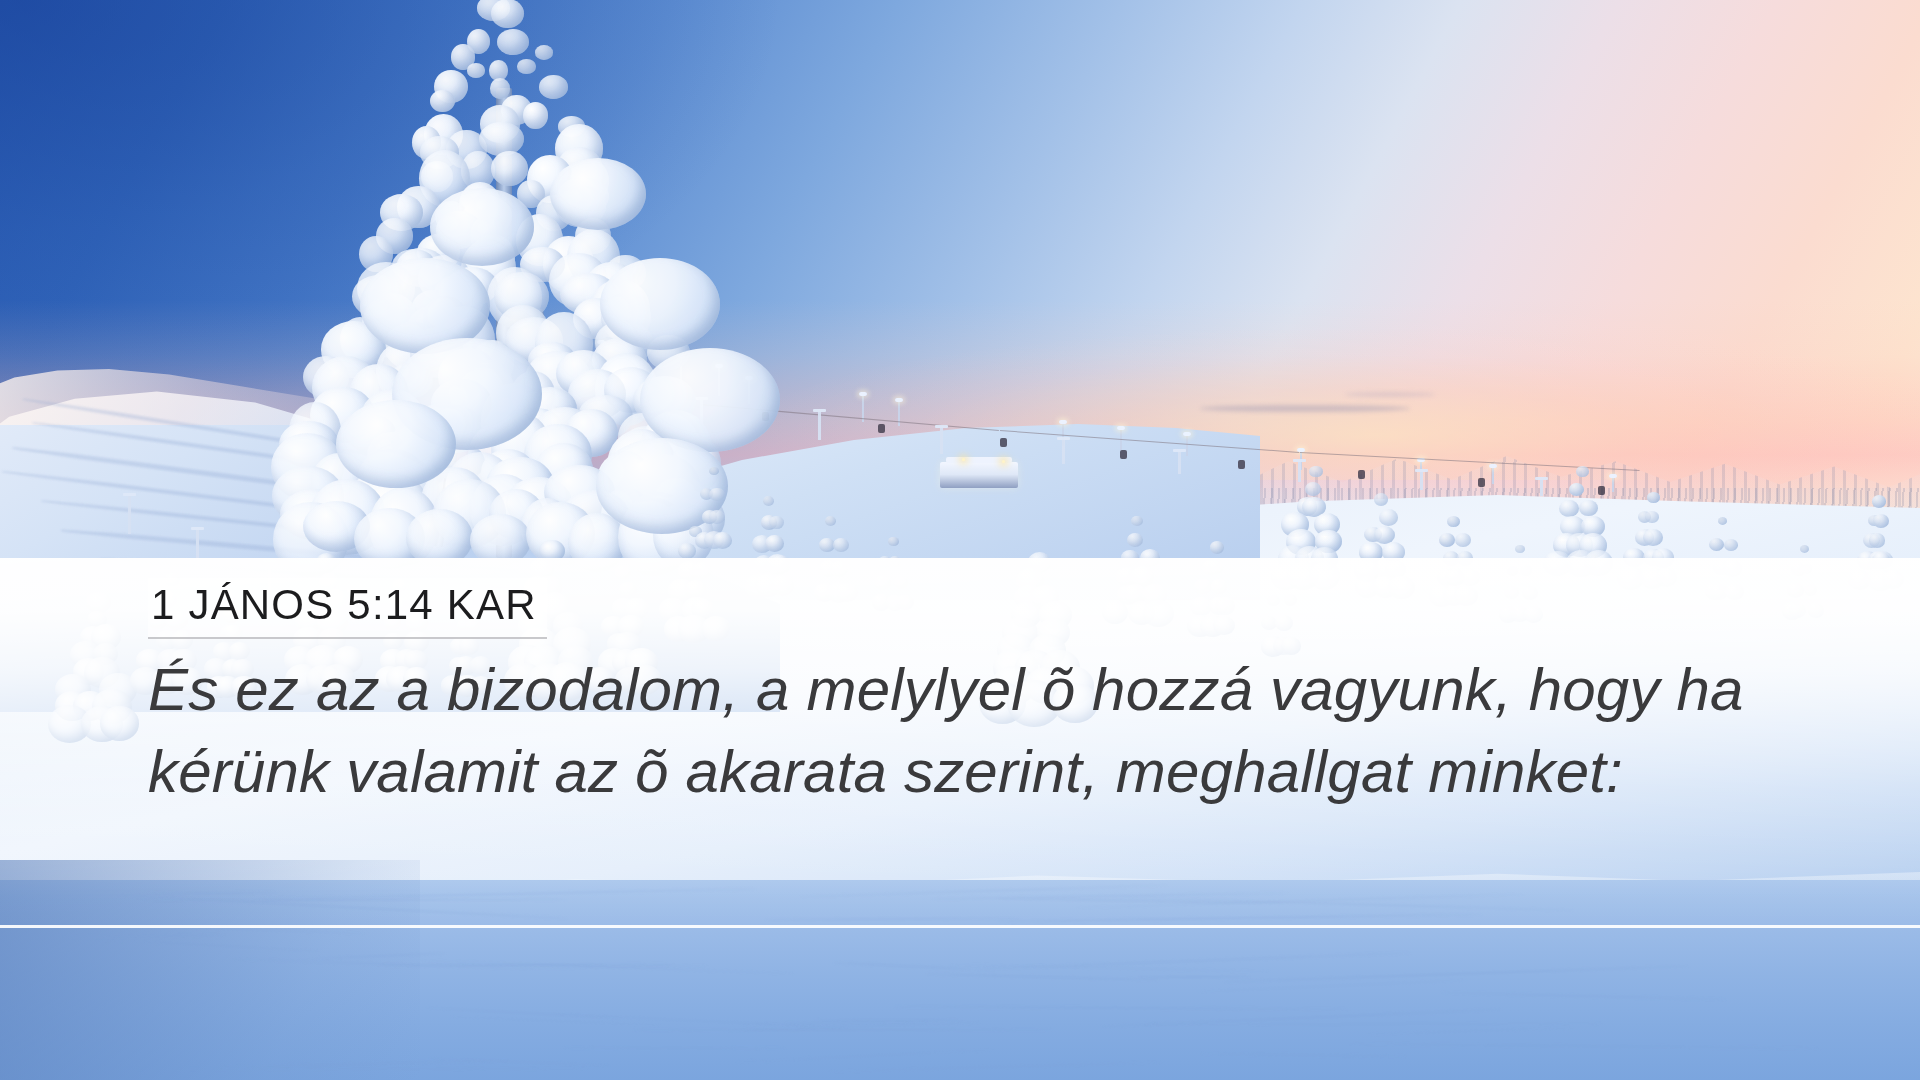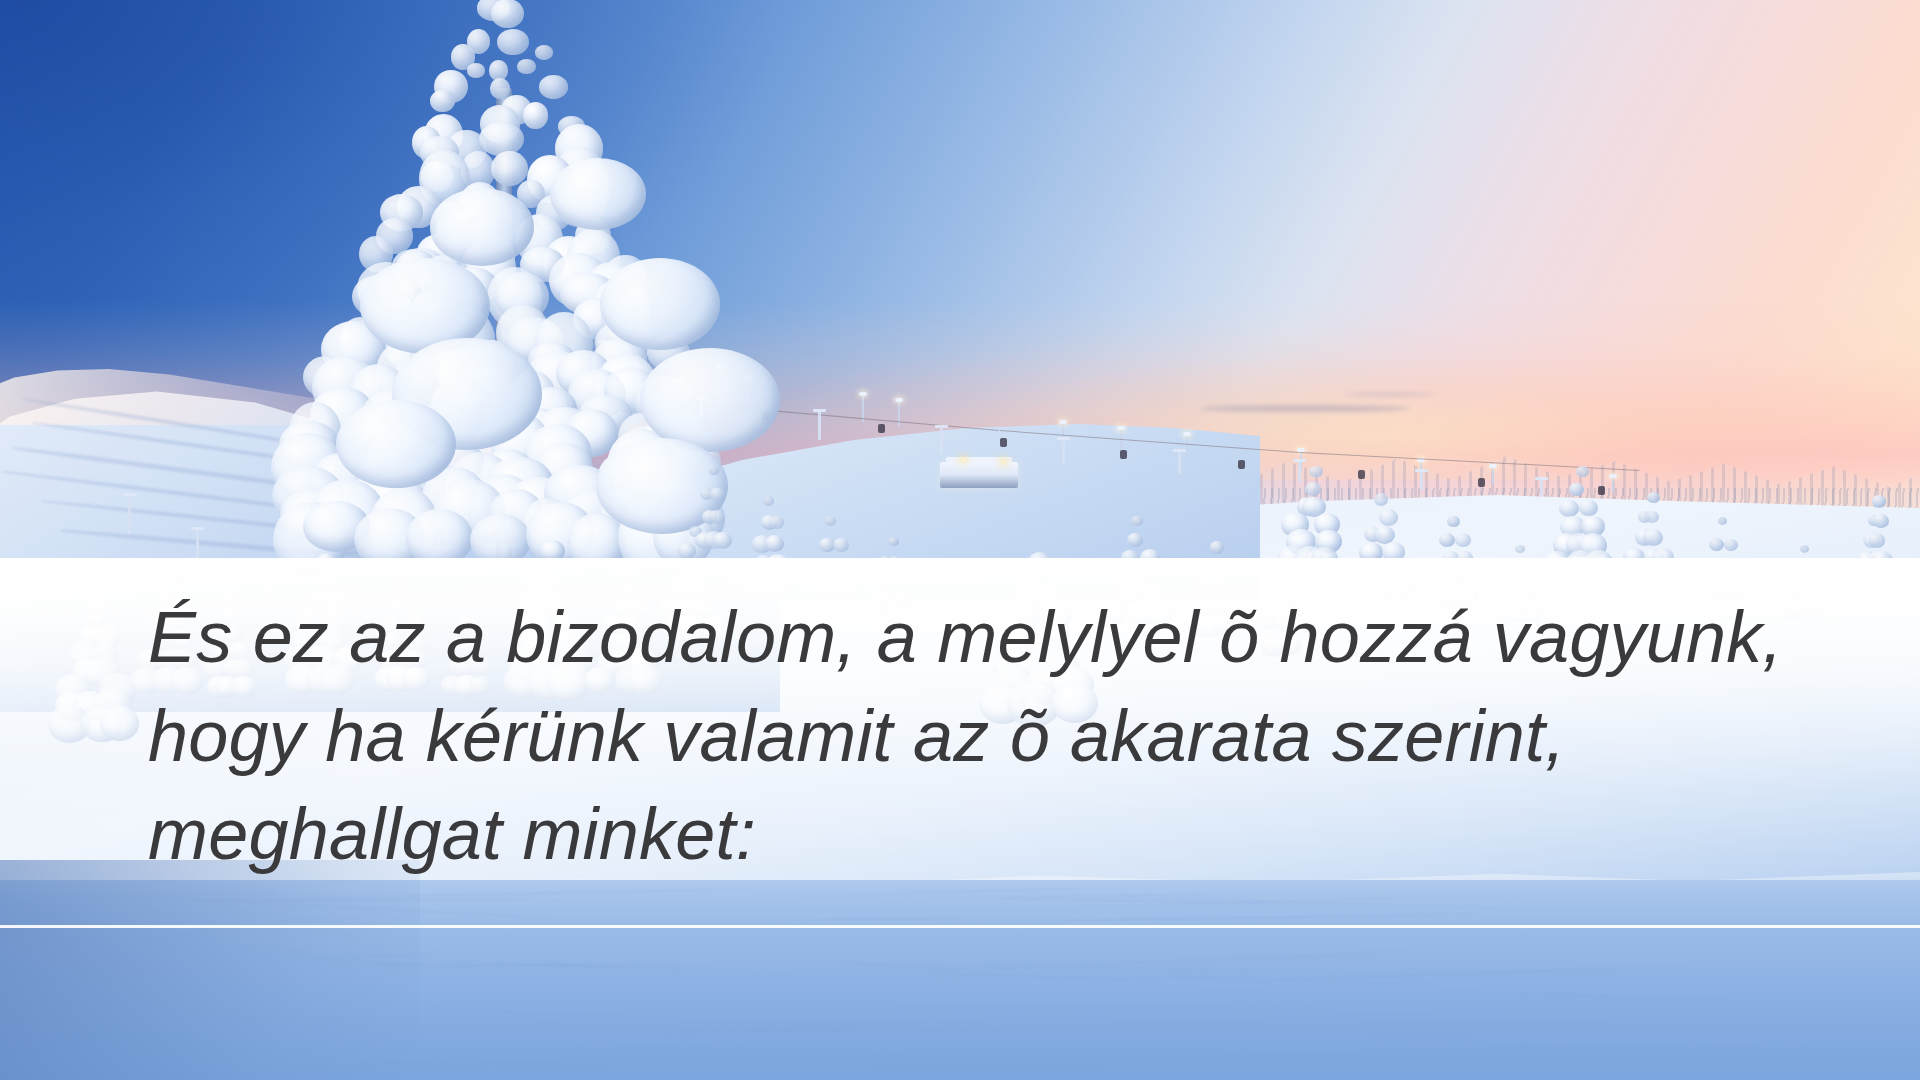--- a/index.html
+++ b/index.html
@@ -269,21 +269,21 @@
     font-size:42px; font-weight:300; letter-spacing:1.2px;
     color:#1c1c1e; line-height:1.18;
     padding:2px 10px 7px 3px;
     background:rgba(255,255,255,0.58);
     border-bottom:2px solid rgba(168,168,172,0.62);
     white-space:nowrap;
   }
 
   .verse-text{
     margin-top:10px;
-    font-size:72px; font-weight:300; font-style:italic;
+    font-size:60px; font-weight:300; font-style:italic;
     color:#3a3a3c; line-height:1.37;
     letter-spacing:0.2px;
     max-width:1640px;
   }
 </style>
 </head>
 <body>
 
 <div id="stage">
 
@@ -950,16 +950,17 @@
         <div class="ripple" style="left: 994.969px; top: 899.714px; width: 287.676px; transform: rotate(0.99deg); opacity: 0.48;"></div>
         <div class="ripple" style="left: 377.445px; top: 963.927px; width: 297.856px; transform: rotate(-0.17deg); opacity: 0.57;"></div>
         <div class="ripple" style="left: 1367.43px; top: 1029.99px; width: 207.24px; transform: rotate(-1.82deg); opacity: 0.28;"></div>
       </div>
   </div>
 
   <div class="verse-panel"></div>
   <div class="verse-rule"></div>
 
   <div class="verse-inner">
+    <div class="verse-ref">1 JÁNOS 5:14 KAR</div>
     <div class="verse-text">És ez az a bizodalom, a melylyel õ hozzá vagyunk, hogy ha kérünk valamit az õ akarata szerint, meghallgat minket:</div>
   </div>
 
 </div>
 
 </body></html>

